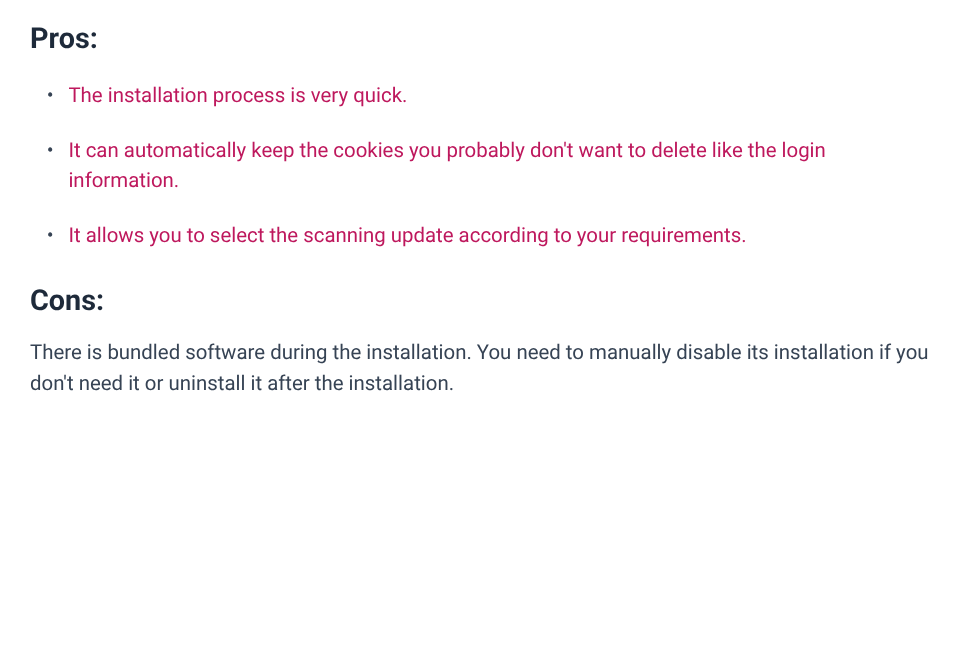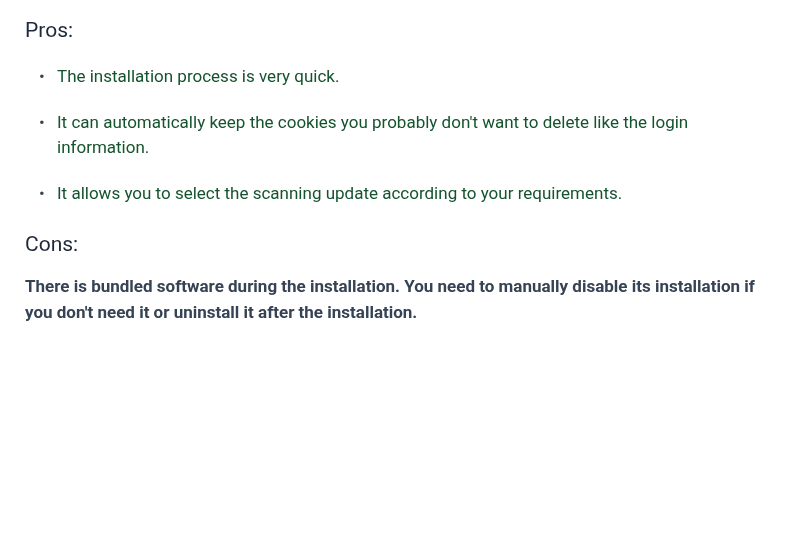--- a/index.html
+++ b/index.html
@@ -9,54 +9,53 @@
     }
     body {
       font-family: -apple-system, BlinkMacSystemFont, "Segoe UI", Roboto, Helvetica, Arial, sans-serif;
       background: #ffffff;
       width: 800px;
       height: 545px;
       padding: 10px 25px 20px 25px;
       color: #2a3544;
     }
     .section-heading {
-      font-size: 21px;
-      font-weight: 400;
+      font-size: 24px;
+      font-weight: 700;
       color: #1e2a3a;
       margin-bottom: 22px;
       margin-top: 8px;
     }
     ul {
       list-style: none;
       padding-left: 32px;
     }
     li {
       position: relative;
       font-size: 17px;
       line-height: 1.5;
       margin-bottom: 20px;
-      color: #14532d;
+      color: #be185d;
     }
     li::before {
       content: "•";
       position: absolute;
       left: -18px;
       top: 0;
       color: #364354;
       font-size: 17px;
     }
     .cons-heading {
       margin-top: 26px;
       margin-bottom: 18px;
     }
     .body-text {
       font-size: 17px;
       line-height: 1.5;
       color: #364354;
-      font-weight: bold;
     }
   </style>
 </head>
 <body>
 
 <h3 class="section-heading">Pros:</h3>
 
 <ul>
   <li>The installation process is very quick.</li>
   <li>It can automatically keep the cookies you probably don't want to delete like the login information.</li>

